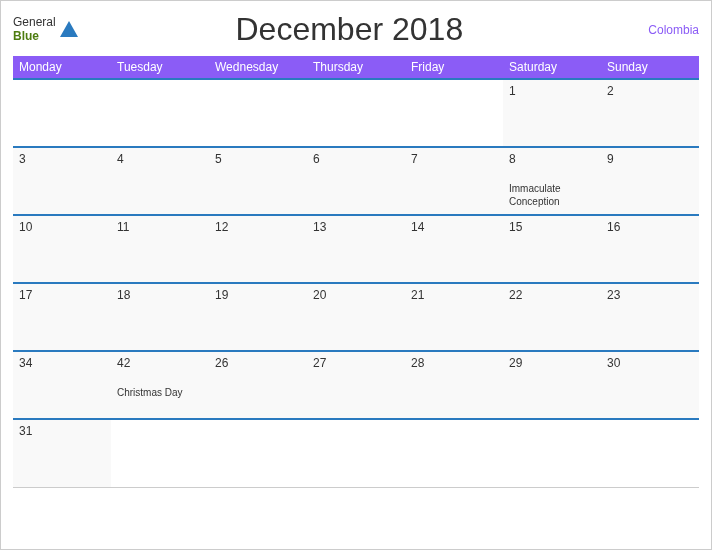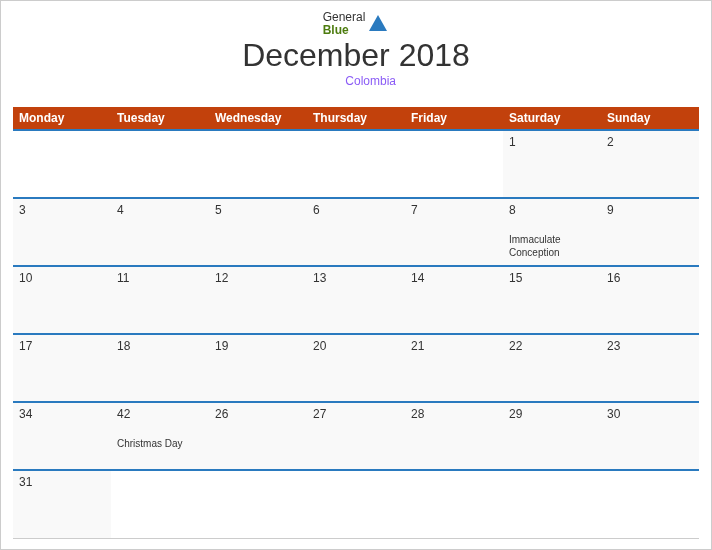--- a/index.html
+++ b/index.html
@@ -14,22 +14,21 @@
       width: 712px;
       height: 550px;
       padding: 10px 12px;
       background: #fff;
       border: 1px solid #ccc;
     }
     .header {
       display: flex;
       align-items: center;
       justify-content: flex-end;
-      margin-bottom: 19px;
-      flex-direction: column;
+      margin-bottom: 8px;
     }
     .logo {
       display: flex;
       align-items: center;
       font-size: 11px;
       color: #555;
     }
     .logo-text {
       display: flex;
       flex-direction: column;
@@ -61,24 +60,24 @@
       font-size: 12px;
       color: #8b5cf6;
       text-align: right;
       min-width: 80px;
     }
     .calendar-grid {
       width: 100%;
       border-collapse: collapse;
     }
     .calendar-grid th {
-      background: #c2410c;
+      background: #8b5cf6;
       color: #fff;
       font-size: 12px;
-      font-weight: bold;
+      font-weight: normal;
       text-align: left;
       padding: 4px 6px;
       border: none;
     }
     .calendar-grid td {
       vertical-align: top;
       font-size: 12px;
       color: #333;
       padding: 4px 6px;
       height: 68px;

